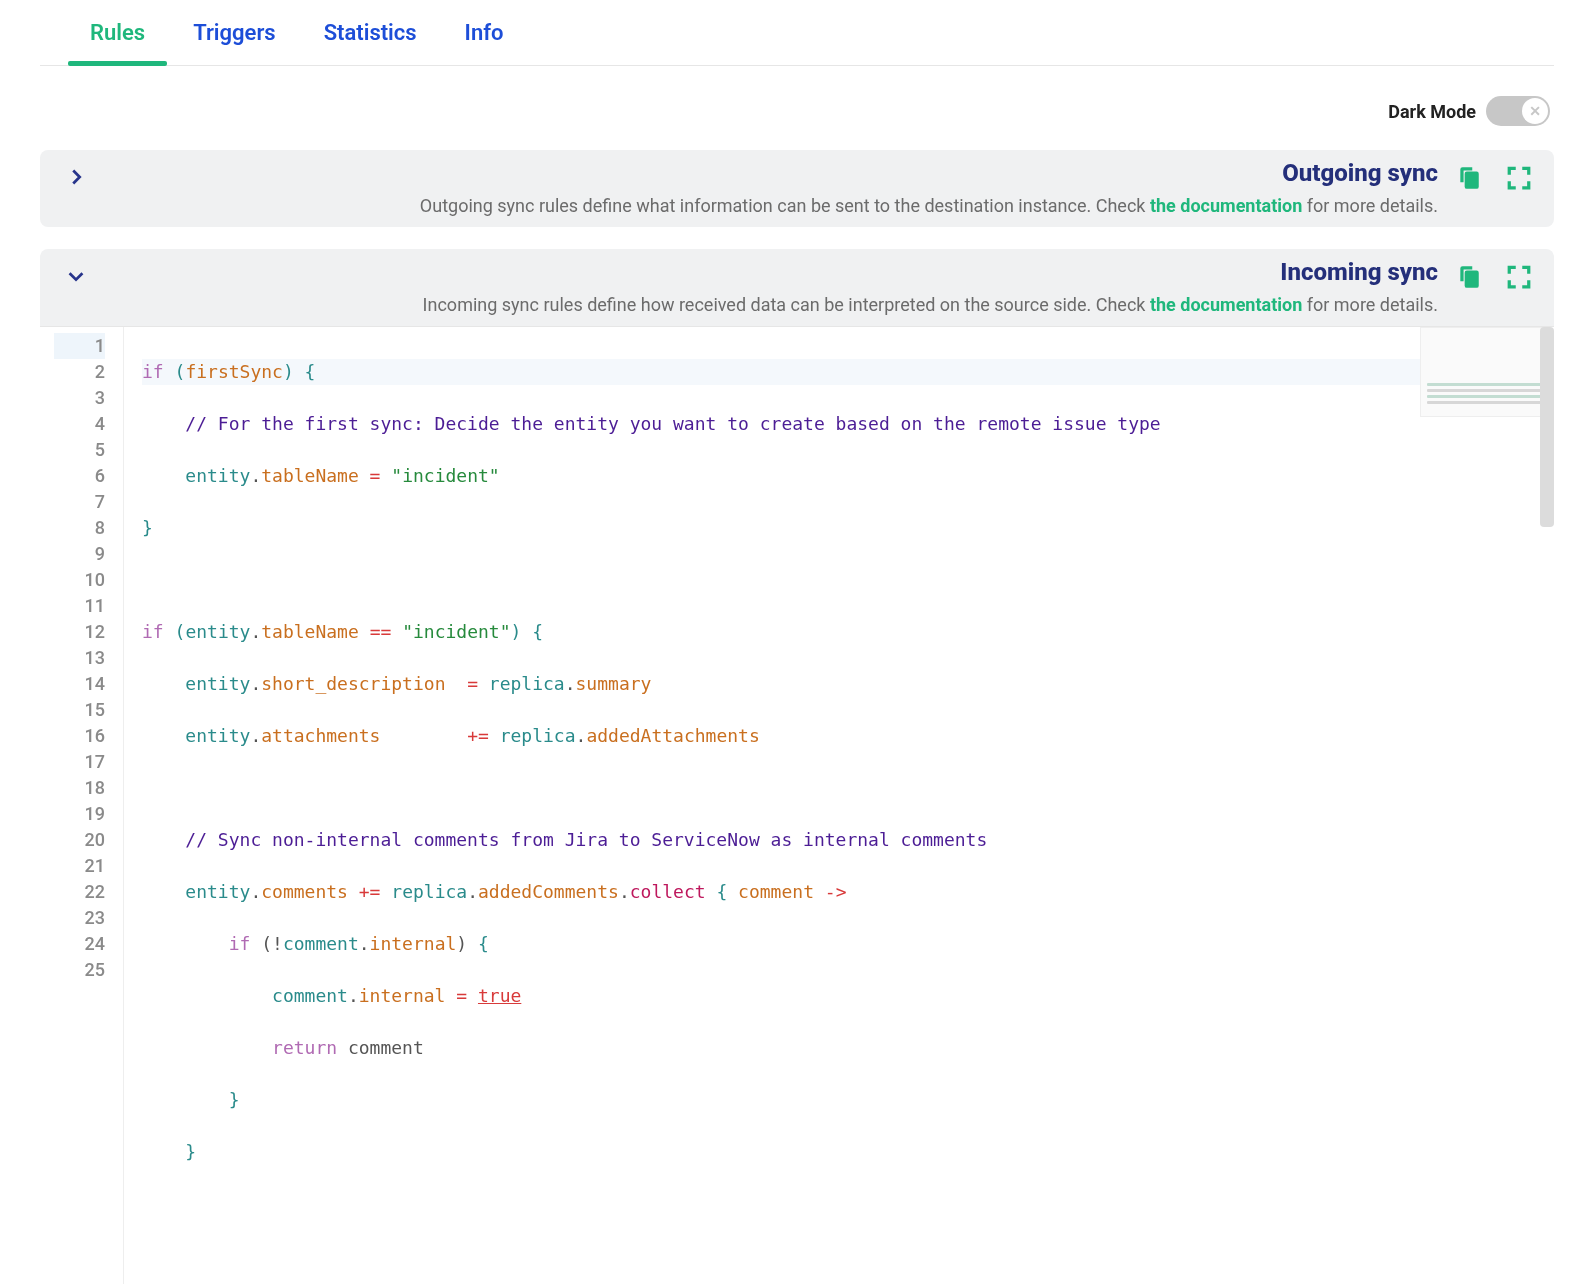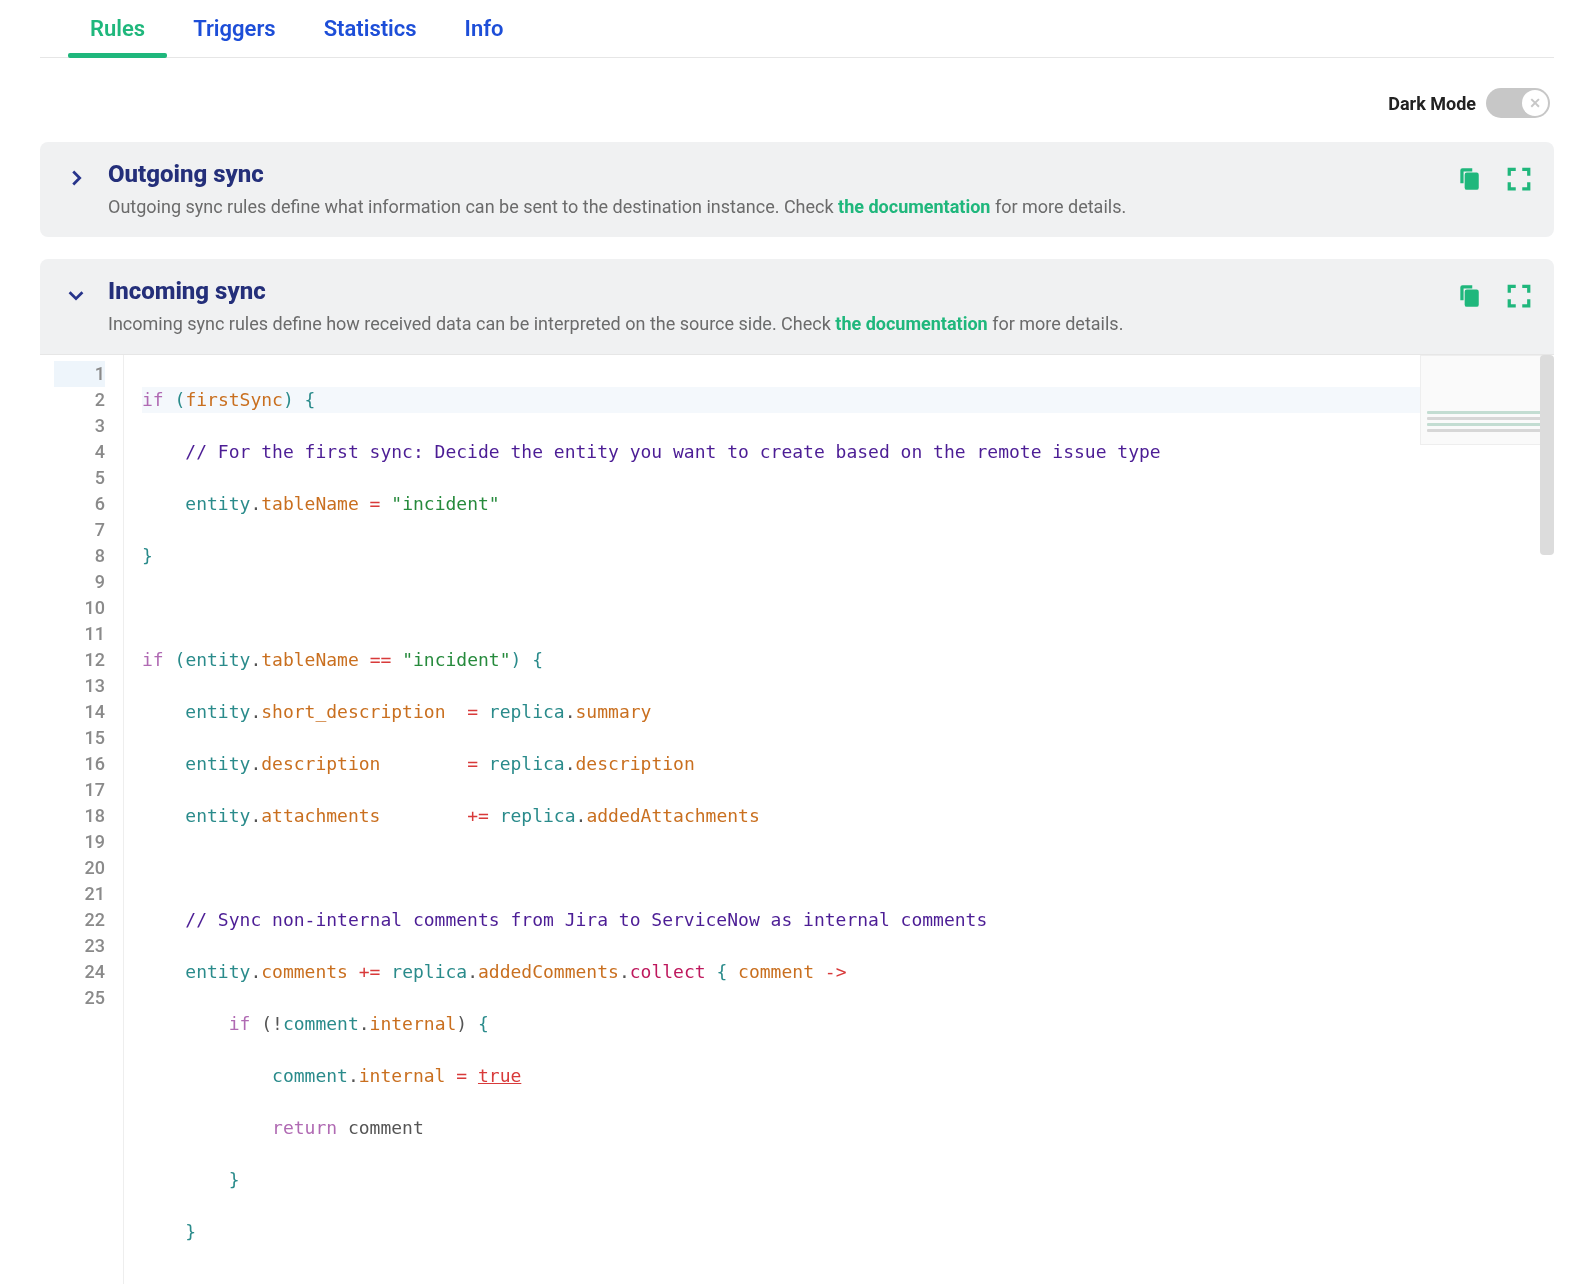--- a/index.html
+++ b/index.html
@@ -1,33 +1,33 @@
 <!DOCTYPE html>
 <html><head>
 <meta charset="utf-8">
 <style>
   * { box-sizing: border-box; margin: 0; padding: 0; }
   html, body { width: 1594px; height: 1284px; background: #fff; font-family: -apple-system, BlinkMacSystemFont, "Segoe UI", Roboto, Helvetica, Arial, sans-serif; color: #333; }
   .container { padding: 0 40px 40px 40px; }
 
   
-  .tabs { display: flex; gap: 48px; padding-left: 50px; border-bottom: 1px solid #e6e6e6; height: 58px; align-items: center; }
+  .tabs { display: flex; gap: 48px; padding-left: 50px; border-bottom: 1px solid #e6e6e6; height: 66px; align-items: center; }
   .tab { font-size: 22px; font-weight: 600; color: #1d4ed8; cursor: pointer; height: 100%; display: flex; align-items: center; position: relative; }
   .tab.active { color: #1fb77c; }
   .tab.active::after { content: ""; position: absolute; left: -22px; right: -22px; bottom: -1px; height: 5px; background: #1fb77c; border-radius: 2px; }
 
   
   .dark-row { display: flex; justify-content: flex-end; align-items: center; gap: 10px; padding: 30px 4px 24px 0; }
   .dark-label { font-size: 18px; font-weight: 700; color: #222; }
   .toggle { width: 64px; height: 30px; border-radius: 15px; background: #c7c7c7; position: relative; cursor: pointer; }
   .toggle-knob { position: absolute; right: 2px; top: 2px; width: 26px; height: 26px; border-radius: 50%; background: #fff; display:flex; align-items:center; justify-content:center; font-size: 14px; color:#c7c7c7; font-weight:700; }
 
   
   .panel { background: #f0f1f2; border-radius: 8px; margin-bottom: 22px; }
-  .panel-header { display: flex; align-items: flex-start; padding: 18px 22px; gap: 18px; }
+  .panel-header { display: flex; align-items: flex-start; padding: 9px 22px; gap: 18px; text-align: right; }
   .chevron { width: 28px; height: 28px; flex: 0 0 28px; margin-top: 4px; display:flex; align-items:center; justify-content:center; color: #27348b; cursor:pointer; }
   .chevron svg { width: 22px; height: 22px; stroke: currentColor; stroke-width: 3; fill: none; }
   .panel-titles { flex: 1; }
   .panel-title { font-size: 24px; font-weight: 800; color: #242f7a; margin-bottom: 6px; }
   .panel-desc { font-size: 18px; color: #6b6b6b; line-height: 1.4; }
   .panel-desc a { color: #1fb77c; font-weight: 700; text-decoration: none; }
   .panel-actions { display: flex; gap: 24px; align-items: center; margin-top: 6px; }
   .ic { width: 26px; height: 26px; color: #1fb77c; cursor:pointer; }
   .ic svg { width: 100%; height: 100%; fill: currentColor; }
   .ic.exp svg { fill:none; stroke: currentColor; stroke-width: 3; }
@@ -166,21 +166,20 @@
         </div>
 
         <div class="code">
 <div class="line hl"><span class="tok-kw">if</span> <span class="tok-brace">(</span><span class="tok-prop">firstSync</span><span class="tok-brace">)</span> <span class="tok-brace">{</span></div>
 <div class="line">    <span class="tok-com">// For the first sync: Decide the entity you want to create based on the remote issue type</span></div>
 <div class="line">    <span class="tok-id">entity</span><span class="tok-plain">.</span><span class="tok-prop">tableName</span><span class="tok-op"> = </span><span class="tok-str">"incident"</span></div>
 <div class="line"><span class="tok-brace">}</span></div>
 <div class="line"><span></span></div>
 <div class="line"><span class="tok-kw">if</span> <span class="tok-brace">(</span><span class="tok-id">entity</span><span class="tok-plain">.</span><span class="tok-prop">tableName</span><span class="tok-op"> == </span><span class="tok-str">"incident"</span><span class="tok-brace">)</span> <span class="tok-brace">{</span></div>
 <div class="line">    <span class="tok-id">entity</span><span class="tok-plain">.</span><span class="tok-prop">short_description</span><span class="tok-op">  = </span><span class="tok-id">replica</span><span class="tok-plain">.</span><span class="tok-prop">summary</span></div>
-<div class="line">    <span class="tok-id">entity</span><span class="tok-plain">.</span><span class="tok-prop">description</span><span class="tok-op">        = </span><span class="tok-id">replica</span><span class="tok-plain">.</span><span class="tok-prop">description</span></div>
 <div class="line">    <span class="tok-id">entity</span><span class="tok-plain">.</span><span class="tok-prop">attachments</span><span class="tok-op">        += </span><span class="tok-id">replica</span><span class="tok-plain">.</span><span class="tok-prop">addedAttachments</span></div>
 <div class="line"><span></span></div>
 <div class="line">    <span class="tok-com">// Sync non-internal comments from Jira to ServiceNow as internal comments</span></div>
 <div class="line">    <span class="tok-id">entity</span><span class="tok-plain">.</span><span class="tok-prop">comments</span><span class="tok-op"> += </span><span class="tok-id">replica</span><span class="tok-plain">.</span><span class="tok-prop">addedComments</span><span class="tok-plain">.</span><span class="tok-fn">collect</span><span class="tok-brace"> { </span><span class="tok-param">comment</span><span class="tok-op"> -&gt;</span></div>
 <div class="line">        <span class="tok-kw">if</span><span class="tok-plain"> (!</span><span class="tok-id">comment</span><span class="tok-plain">.</span><span class="tok-prop">internal</span><span class="tok-plain">) </span><span class="tok-brace">{</span></div>
 <div class="line">            <span class="tok-id">comment</span><span class="tok-plain">.</span><span class="tok-prop">internal</span><span class="tok-op"> = </span><span class="tok-bool">true</span></div>
 <div class="line">            <span class="tok-kw">return</span><span> </span><span class="tok-plain">comment</span></div>
 <div class="line">        <span class="tok-brace">}</span></div>
 <div class="line">    <span class="tok-brace">}</span></div>
 <div class="line"><span></span></div>

